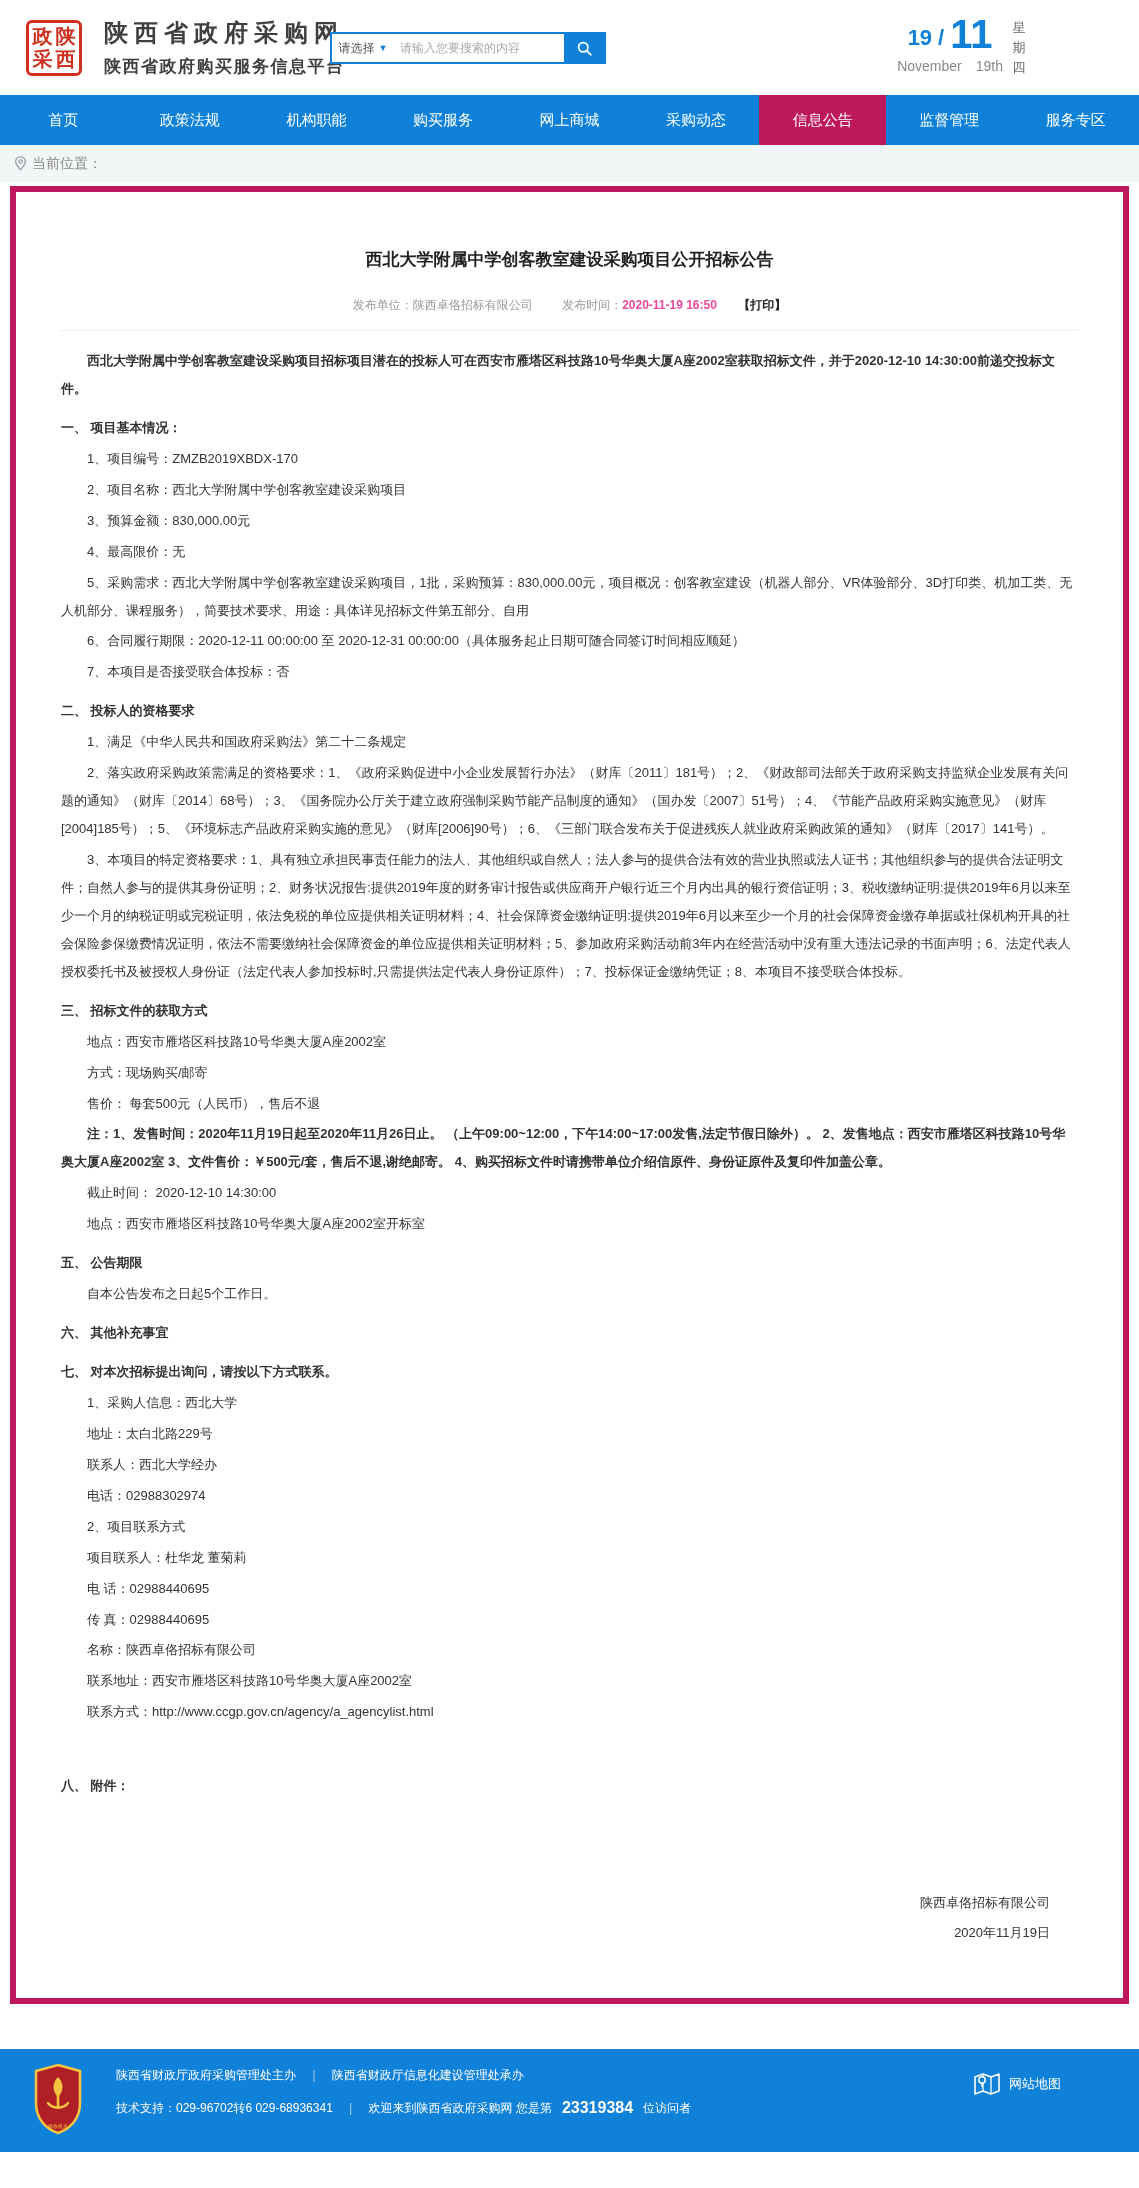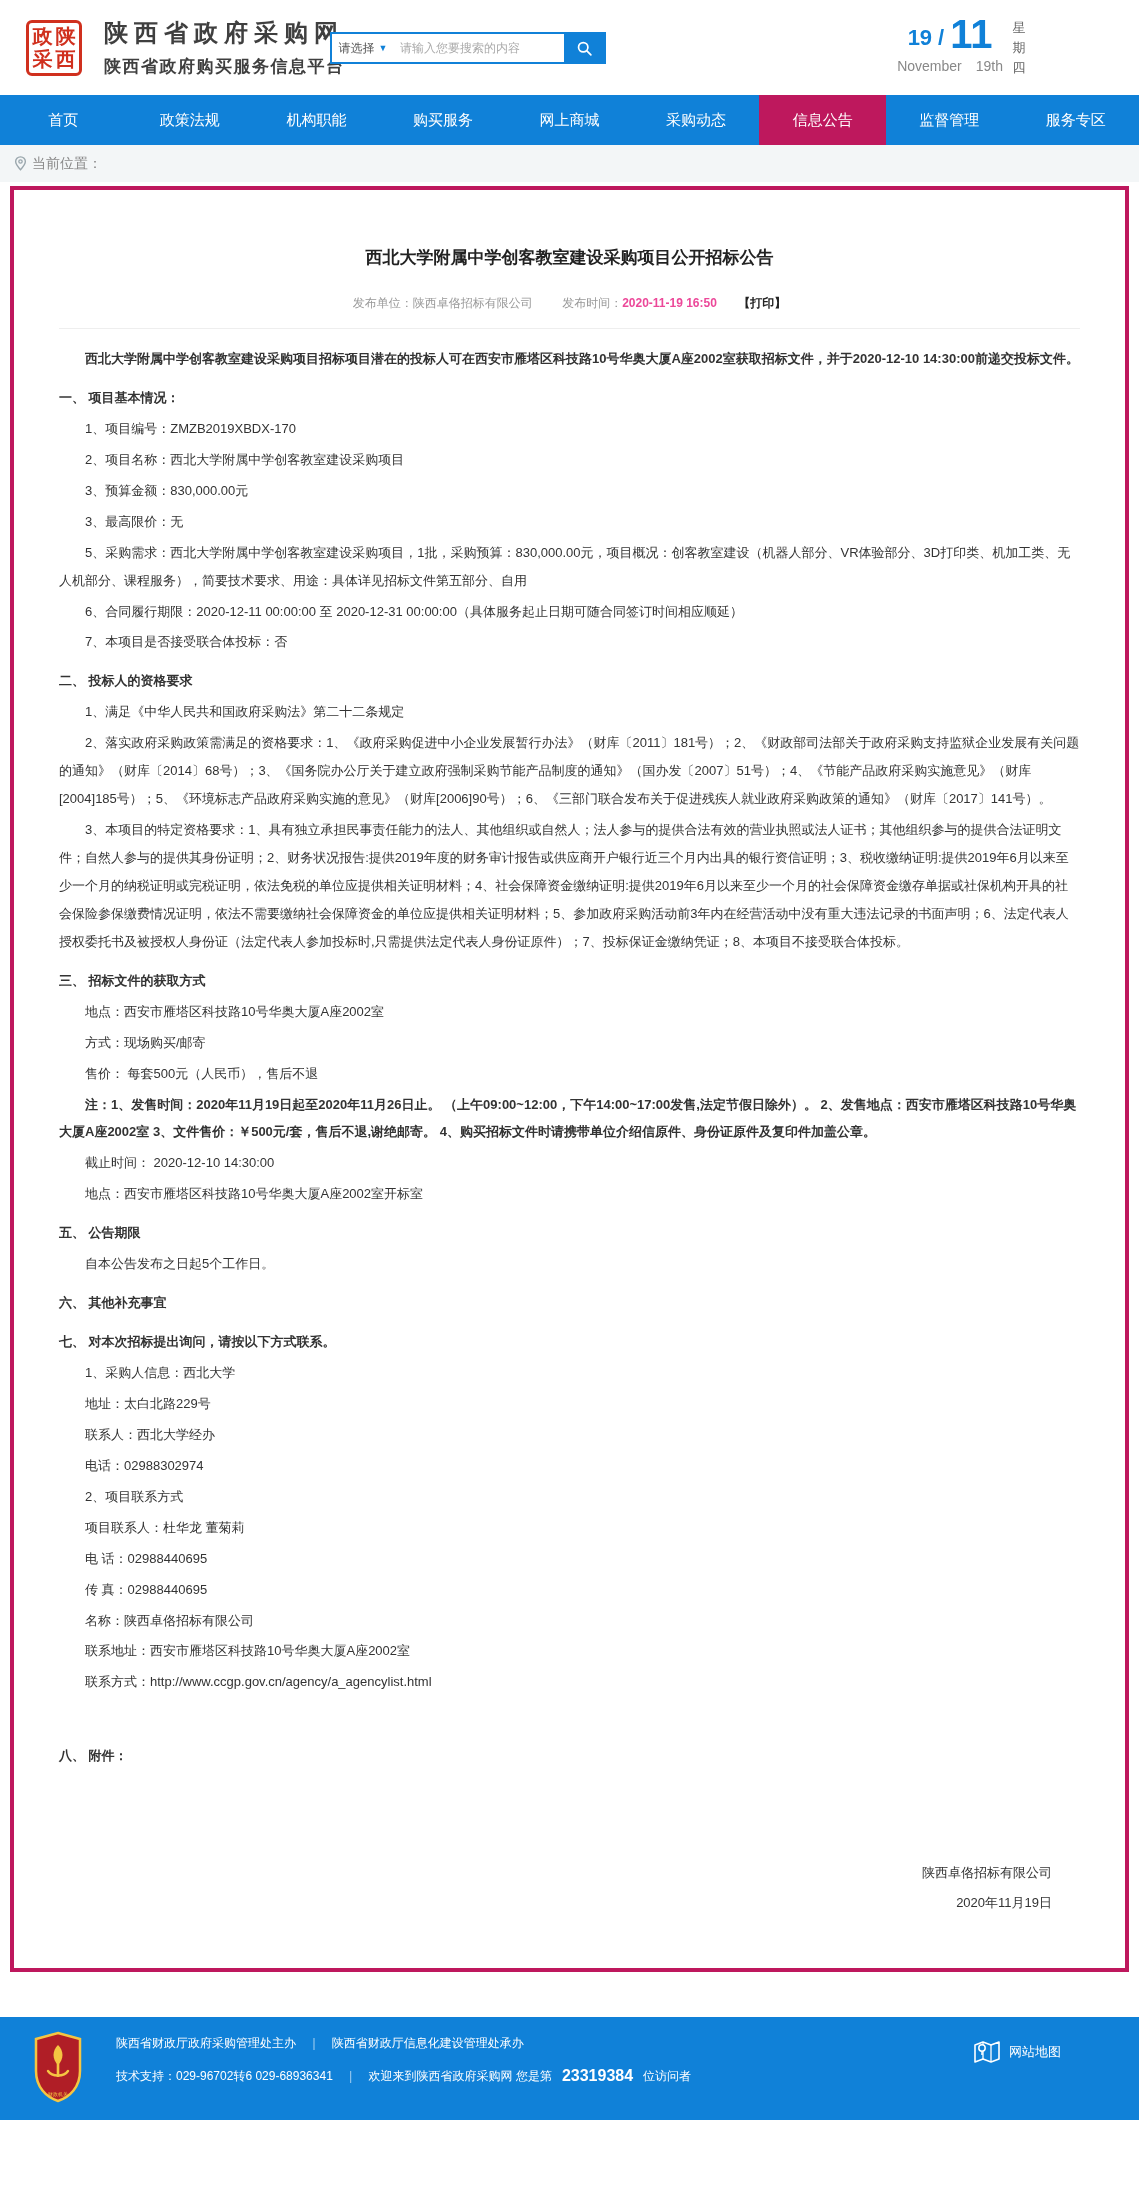--- a/index.html
+++ b/index.html
@@ -32,21 +32,21 @@
   
   .nav { height:50px; background:#1081d8; display:flex; }
   .nav-item { flex:1; display:flex; align-items:center; justify-content:center; color:#fff; font-size:15px; cursor:pointer; }
   .nav-item.active { background:#be185d; }
 
   
   .crumb { height:37px; background:#f3f6f7; display:flex; align-items:center; padding-left:14px; gap:5px; }
   .crumb-text { font-size:14px; color:#888; }
 
   
-  .card { margin:4px 10px 0 10px; background:#fff; border:4px solid #be185d; padding:56px 45px 50px 45px; }
+  .card { margin:4px 10px 0 10px; background:#fff; border:6px solid #be185d; padding:56px 45px 50px 45px; }
   .article-title { text-align:center; font-size:17px; font-weight:bold; color:#222; }
   .meta { text-align:center; margin-top:26px; font-size:12px; color:#999; padding-bottom:16px; border-bottom:1px solid #eee; }
   .meta .sep { display:inline-block; width:26px; }
   .meta-time { color:#ec4899; font-weight:bold; }
   .meta-print { color:#222; font-weight:bold; cursor:pointer; margin-left:18px; }
 
   .article-body { margin-top:16px; }
   .para { font-size:13px; color:#333; line-height:2.15; margin:3px 0; }
   .para.intro { font-weight:bold; text-indent:2em; }
   .para.heading { font-weight:bold; margin-top:11px; }
@@ -142,21 +142,21 @@
     <span>发布时间：</span><span class="meta-time">2020-11-19 16:50</span>
     <span class="meta-print">【打印】</span>
   </div>
 
   <div class="article-body">
       <p class="para intro">西北大学附属中学创客教室建设采购项目招标项目潜在的投标人可在西安市雁塔区科技路10号华奥大厦A座2002室获取招标文件，并于2020-12-10 14:30:00前递交投标文件。</p>
       <p class="para heading">一、 项目基本情况：</p>
       <p class="para item">1、项目编号：ZMZB2019XBDX-170</p>
       <p class="para item">2、项目名称：西北大学附属中学创客教室建设采购项目</p>
       <p class="para item">3、预算金额：830,000.00元</p>
-      <p class="para item">3、最高限价：无</p>
+      <p class="para item">4、最高限价：无</p>
       <p class="para item">5、采购需求：西北大学附属中学创客教室建设采购项目，1批，采购预算：830,000.00元，项目概况：创客教室建设（机器人部分、VR体验部分、3D打印类、机加工类、无人机部分、课程服务），简要技术要求、用途：具体详见招标文件第五部分、自用</p>
       <p class="para item">6、合同履行期限：2020-12-11 00:00:00 至 2020-12-31 00:00:00（具体服务起止日期可随合同签订时间相应顺延）</p>
       <p class="para item">7、本项目是否接受联合体投标：否</p>
       <p class="para heading">二、 投标人的资格要求</p>
       <p class="para item">1、满足《中华人民共和国政府采购法》第二十二条规定</p>
       <p class="para item">2、落实政府采购政策需满足的资格要求：1、《政府采购促进中小企业发展暂行办法》（财库〔2011〕181号）；2、《财政部司法部关于政府采购支持监狱企业发展有关问题的通知》（财库〔2014〕68号）；3、《国务院办公厅关于建立政府强制采购节能产品制度的通知》（国办发〔2007〕51号）；4、《节能产品政府采购实施意见》（财库[2004]185号）；5、《环境标志产品政府采购实施的意见》（财库[2006]90号）；6、《三部门联合发布关于促进残疾人就业政府采购政策的通知》（财库〔2017〕141号）。</p>
       <p class="para item">3、本项目的特定资格要求：1、具有独立承担民事责任能力的法人、其他组织或自然人；法人参与的提供合法有效的营业执照或法人证书；其他组织参与的提供合法证明文件；自然人参与的提供其身份证明；2、财务状况报告:提供2019年度的财务审计报告或供应商开户银行近三个月内出具的银行资信证明；3、税收缴纳证明:提供2019年6月以来至少一个月的纳税证明或完税证明，依法免税的单位应提供相关证明材料；4、社会保障资金缴纳证明:提供2019年6月以来至少一个月的社会保障资金缴存单据或社保机构开具的社会保险参保缴费情况证明，依法不需要缴纳社会保障资金的单位应提供相关证明材料；5、参加政府采购活动前3年内在经营活动中没有重大违法记录的书面声明；6、法定代表人授权委托书及被授权人身份证（法定代表人参加投标时,只需提供法定代表人身份证原件）；7、投标保证金缴纳凭证；8、本项目不接受联合体投标。</p>
       <p class="para heading">三、 招标文件的获取方式</p>
       <p class="para item">地点：西安市雁塔区科技路10号华奥大厦A座2002室</p>
       <p class="para item">方式：现场购买/邮寄</p>

